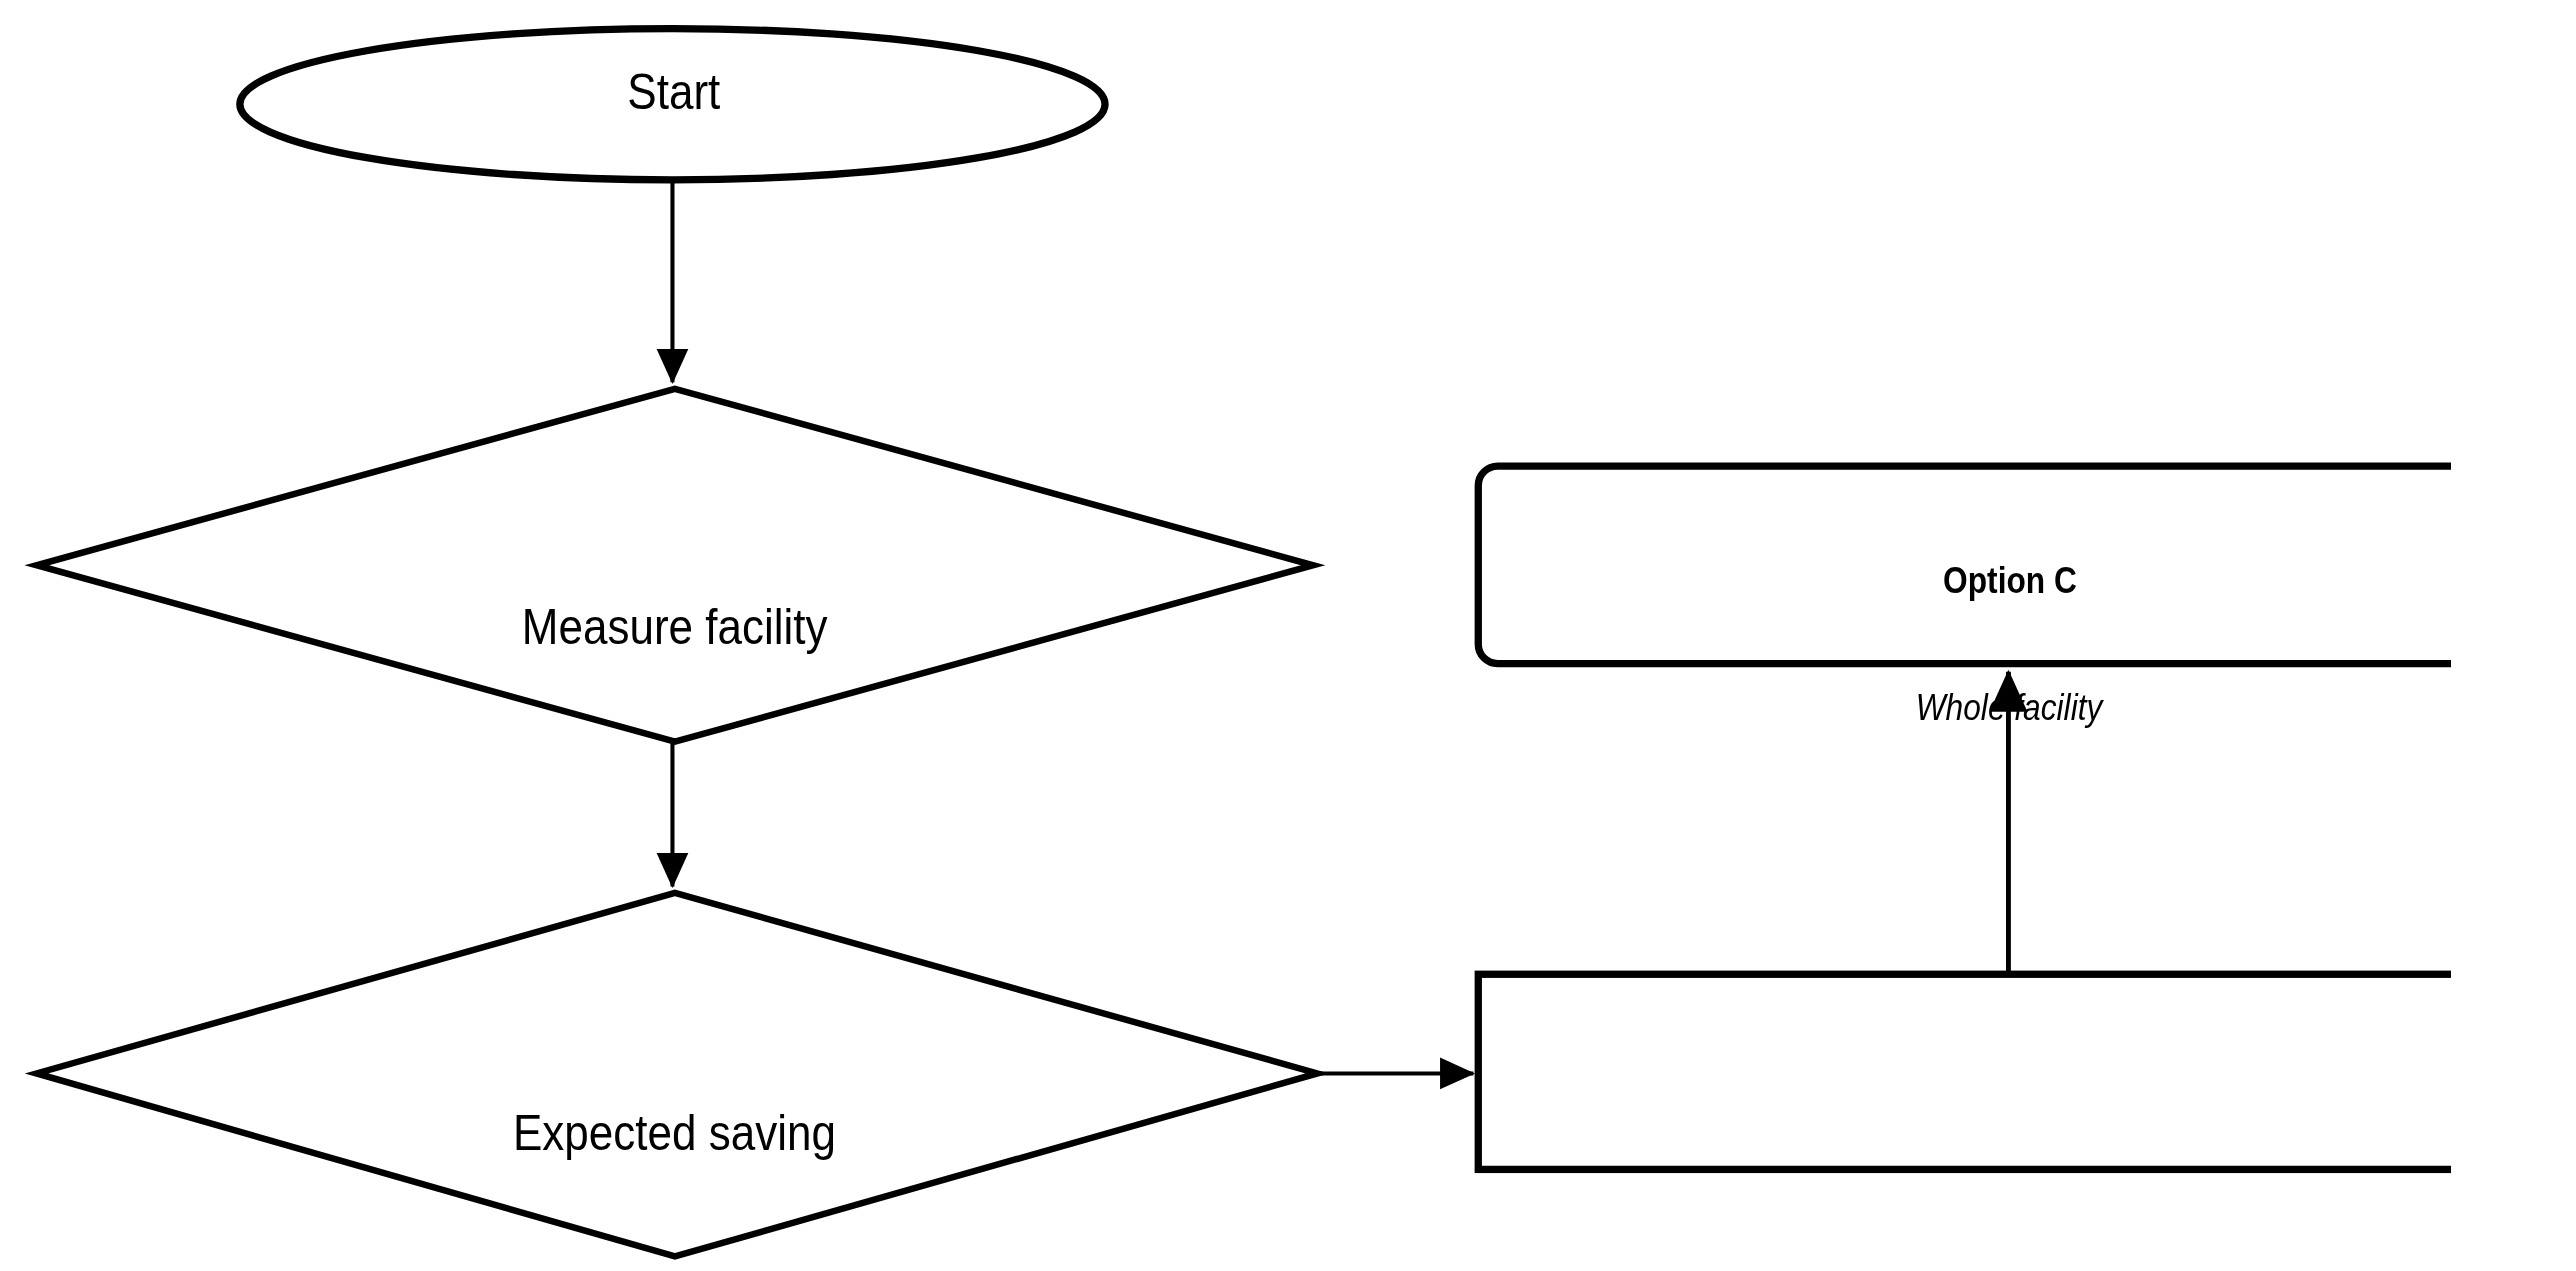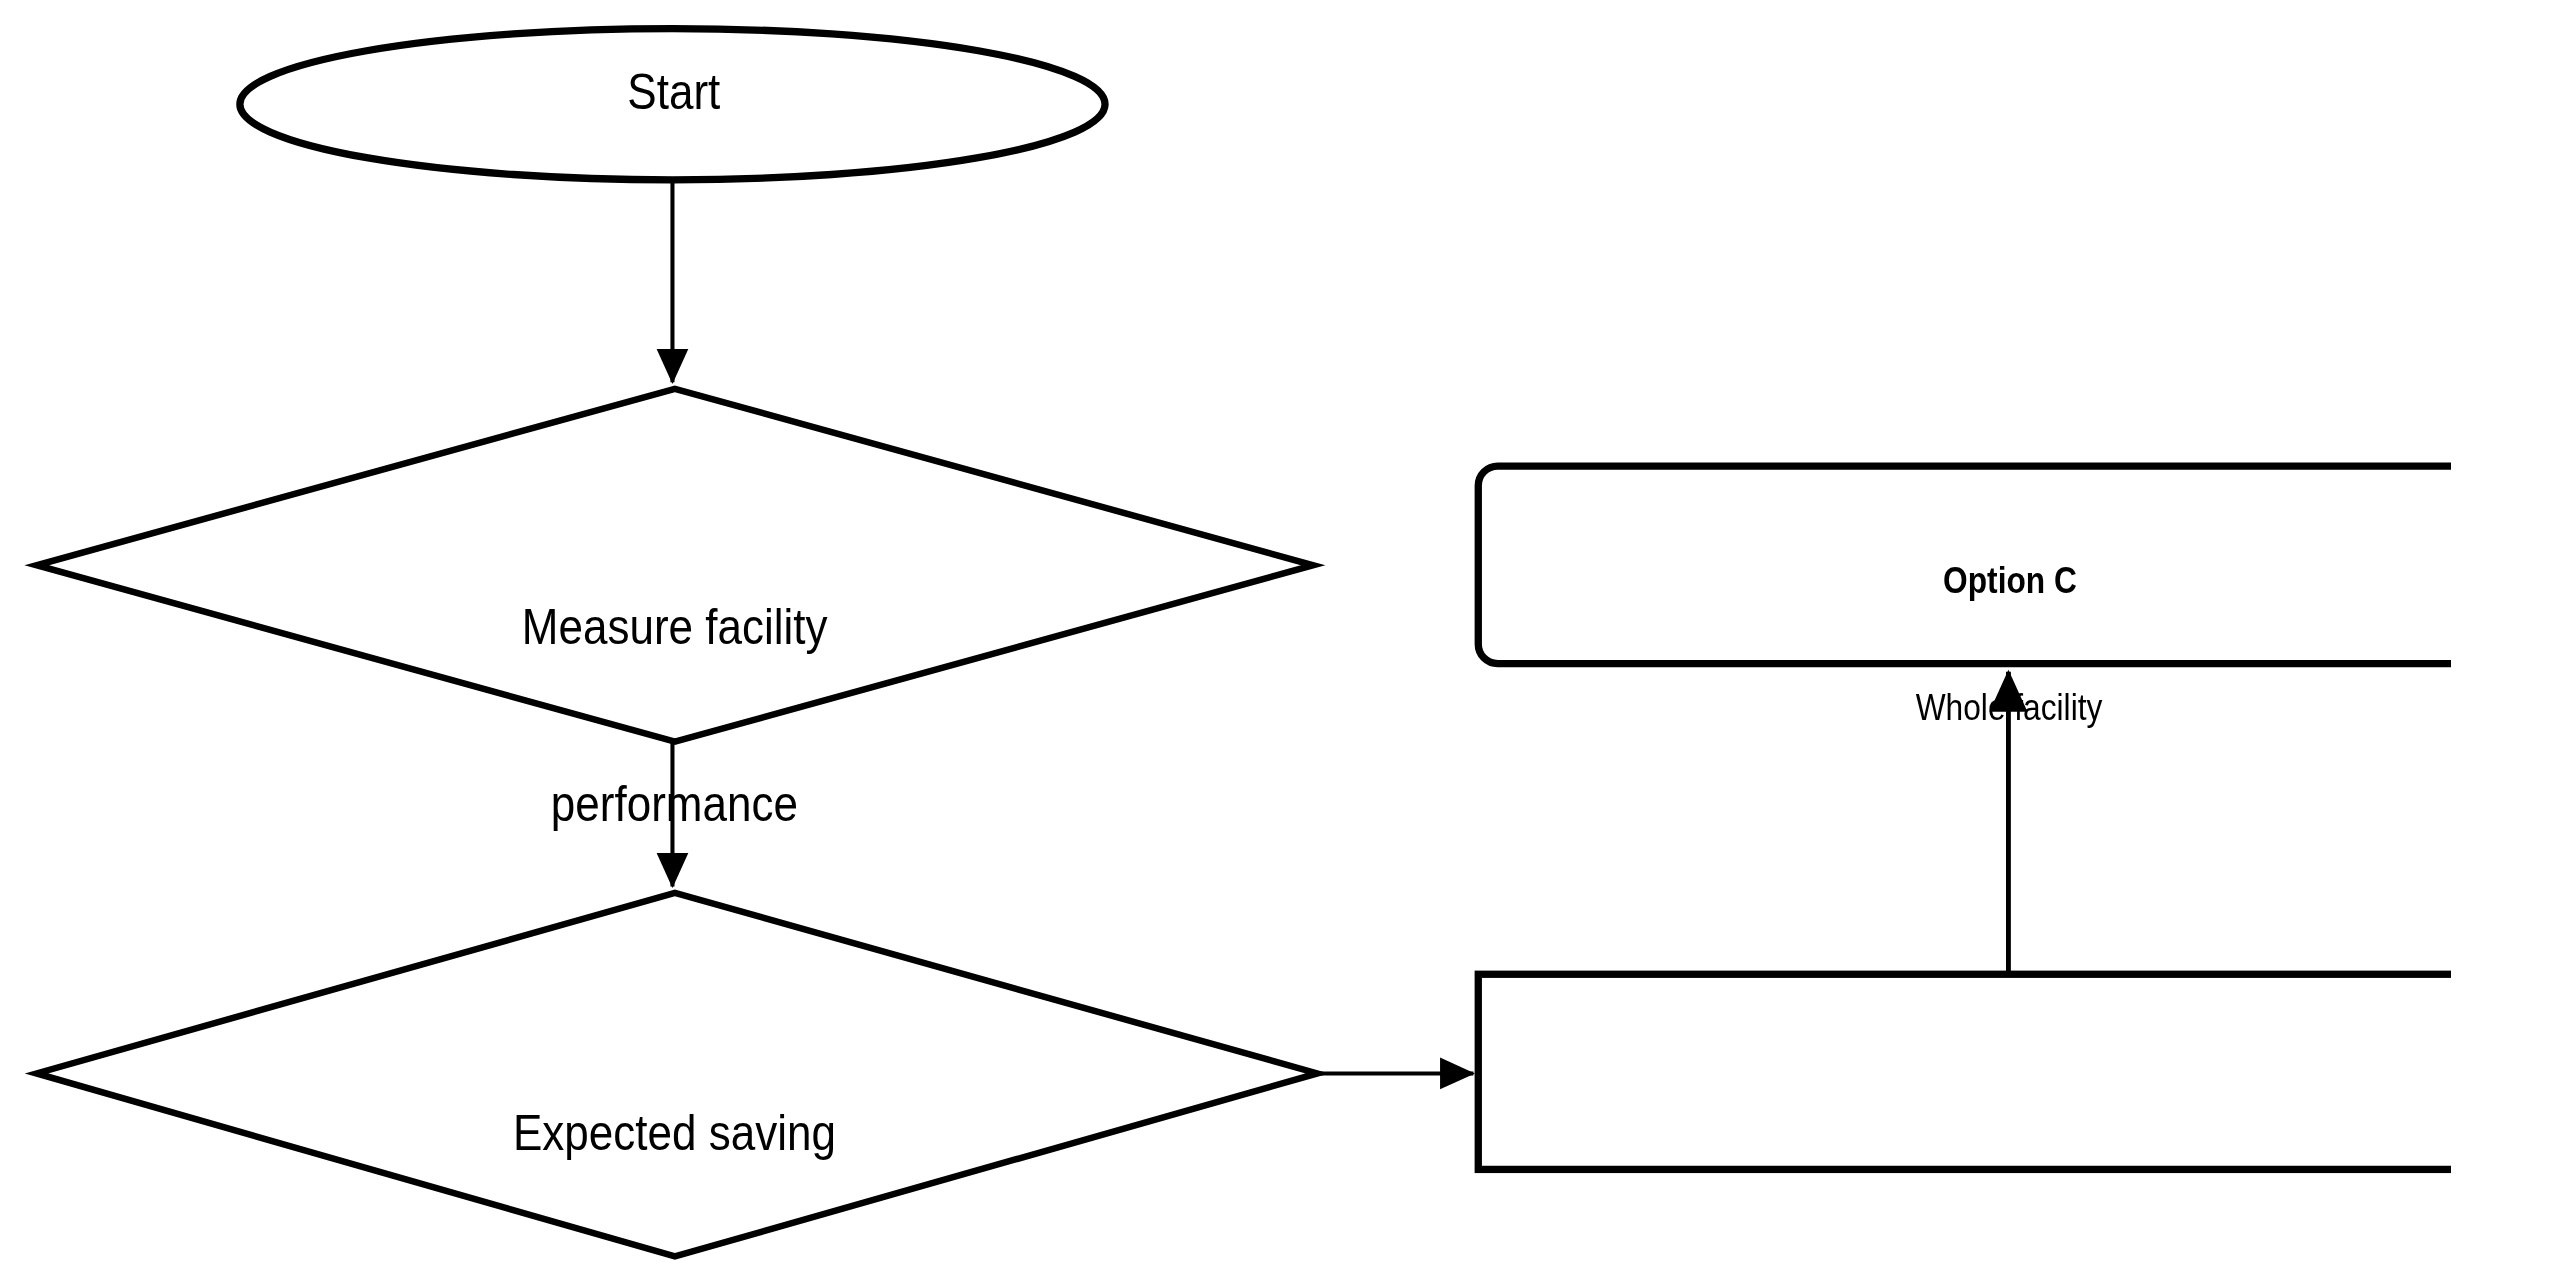--- a/index.html
+++ b/index.html
@@ -65,20 +65,21 @@
     font-size: 36px;
     font-weight: 400;
   }
   .t-optc .bold-line {
     font-weight: 700;
     display: block;
   }
   .t-optc .reg-line {
     font-weight: 400;
     display: block;
+    font-style: italic;
   }
   .t-analysis {
     left: 1478px;
     top: 1041px;
     width: 1061px;
     font-size: 50px;
     font-weight: 400;
   }
   .narrow {
     display: inline-block;
@@ -114,21 +115,20 @@
 
     <line x1="1618" y1="1320" x2="1812" y2="1320" stroke="#000000" stroke-width="5" marker-end="url(#arrowhead)"></line>
 
     <line x1="2470" y1="1198" x2="2470" y2="826" stroke="#000000" stroke-width="6" marker-end="url(#arrowhead)"></line>
   </svg>
 
   <div class="node-text t-start"><span class="narrow">Start</span></div>
 
   <div class="node-text t-d1">
     <div><span class="narrow">Measure facility</span></div>
-    <div><span class="narrow">performance</span></div>
   </div>
 
   <div class="node-text t-d2">
     <div><span class="narrow">Expected saving</span></div>
     
   </div>
 
   <div class="node-text t-optc">
     <div class="bold-line"><span class="narrow">Option C</span></div>
     <div class="reg-line"><span class="narrow">Whole facility</span></div>

